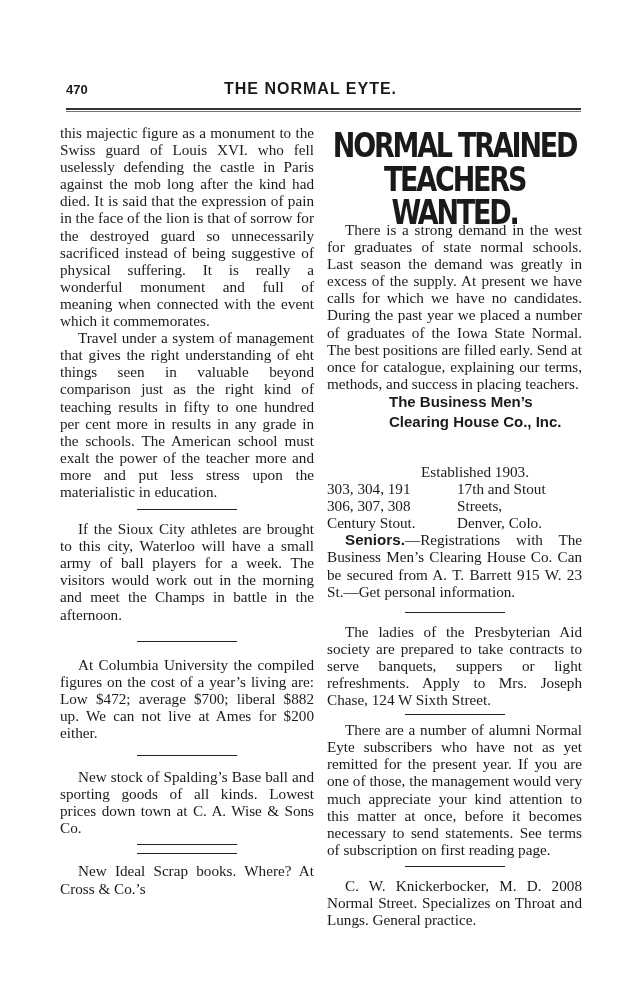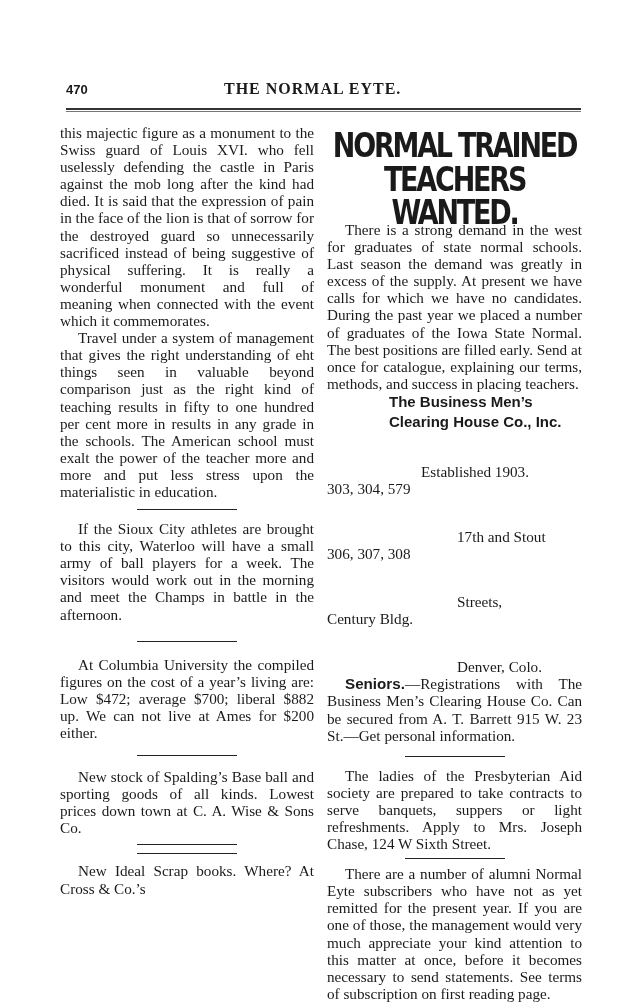--- a/index.html
+++ b/index.html
@@ -7,21 +7,21 @@
     width: 619px; height: 1008px; background: #ffffff; color: #1a1a1a;
     font-family: "DejaVu Serif", "Liberation Serif", serif;
     position: relative; overflow: hidden;
   }
   .page-number {
     position: absolute; left: 66px; top: 82px;
     font-family: "Liberation Sans", sans-serif; font-weight: bold; font-size: 13px;
   }
   .running-head {
     position: absolute; left: 224px; top: 80px;
-    font-family: Liberation Serif, serif; font-weight: bold; font-size: 16px; letter-spacing: 1px;
+    font-family: Liberation Sans, sans-serif; font-weight: bold; font-size: 16px; letter-spacing: 1px;
   }
   .head-rule {
     position: absolute; left: 66px; top: 108px; width: 515px; height: 0;
     border-top: 2px solid #333; border-bottom: 1px solid #777; padding-top: 1px;
   }
   .col {
     position: absolute; top: 124px;
     font-family: "Liberation Serif", serif; font-size: 15.2px; line-height: 17.1px;
     text-align: justify; hyphens: manual;
   }
@@ -37,21 +37,21 @@
     font-size: 27px; line-height: 27px; letter-spacing: -2.2px; transform: scaleY(1.25);
     transform-origin: top center; margin: 4px 0 10px 0;
   }
   .ad-co {
     font-family: "Liberation Sans", sans-serif; font-weight: bold; font-size: 15px;
     text-align: left; padding-left: 62px; line-height: 20px;
   }
   .ad-est { text-align: left; padding-left: 94px; margin-top: 31px; }
   .addr-row { display: flex; justify-content: space-between; }
   .addr-row span:first-child { width: 130px; }
-  .addr-row span:last-child { flex: 1; text-align: left; margin-top: 48px; }
+  .addr-row span:last-child { flex: 1; text-align: left; }
   .addr-row.last span:last-child { }
   .seniors-label { font-family: "Liberation Sans", sans-serif; font-weight: bold; }
 </style>
 </head>
 <body>
 
 <div class="page-number">470</div>
 <div class="running-head">THE NORMAL EYTE.</div>
 <div class="head-rule"></div>
 
@@ -76,32 +76,33 @@
       <div>WANTED.</div>
     </div>
     <p class="indent" style="margin-top:12px">There is a strong demand in the west for graduates of state normal schools. Last season the demand was greatly in excess of the supply. At present we have calls for which we have no candidates. During the past year we placed a number of graduates of the Iowa State Normal. The best positions are filled early. Send at once for catalogue, explain­ing our terms, methods, and success in placing teachers.</p>
     <div class="ad-co">
       <div>The Business Men’s</div>
       <div>Clearing House Co., Inc.</div>
     </div>
     <div class="ad-est">Established 1903.</div>
     <div>
       <div class="addr-row">
-        <span>303, 304, 579</span>
+        <span>303, 304, 191</span>
         <span>17th and Stout</span>
       </div>
       <div class="addr-row">
         <span>306, 307, 308</span>
         <span>Streets,</span>
       </div>
       <div class="addr-row last">
-        <span>Century Bldg.</span>
+        <span>Century Stout.</span>
         <span>Denver, Colo.</span>
       </div>
     </div>
     <p class="indent"><span class="seniors-label">Seniors.</span><span>—Registrations with The Business Men’s Clearing House Co. Can be secured from A. T. Barrett 915 W. 23 St.—Get personal infor­mation.</span></p>
   </div>
   <div class="rule" style="margin-top:12px"></div>
   <p class="indent">The ladies of the Presbyterian Aid society are prepared to take con­tracts to serve banquets, suppers or light refreshments. Apply to Mrs. Joseph Chase, 124 W Sixth Street.</p>
   <div class="rule" style="margin:6px auto 6px auto"></div>
   <p class="indent">There are a number of alumni Normal Eyte subscribers who have not as yet remitted for the present year. If you are one of those, the management would very much ap­preciate your kind attention to this matter at once, before it becomes necessary to send statements. See terms of subscription on first read­ing page.</p>
   <div class="rule" style="margin:8px auto 10px auto"></div>
+  <p class="indent">C. W. Knickerbocker, M. D. 2008 Normal Street. Specializes on Throat and Lungs. General prac­tice.</p>
 </div>
 
 </body></html>

